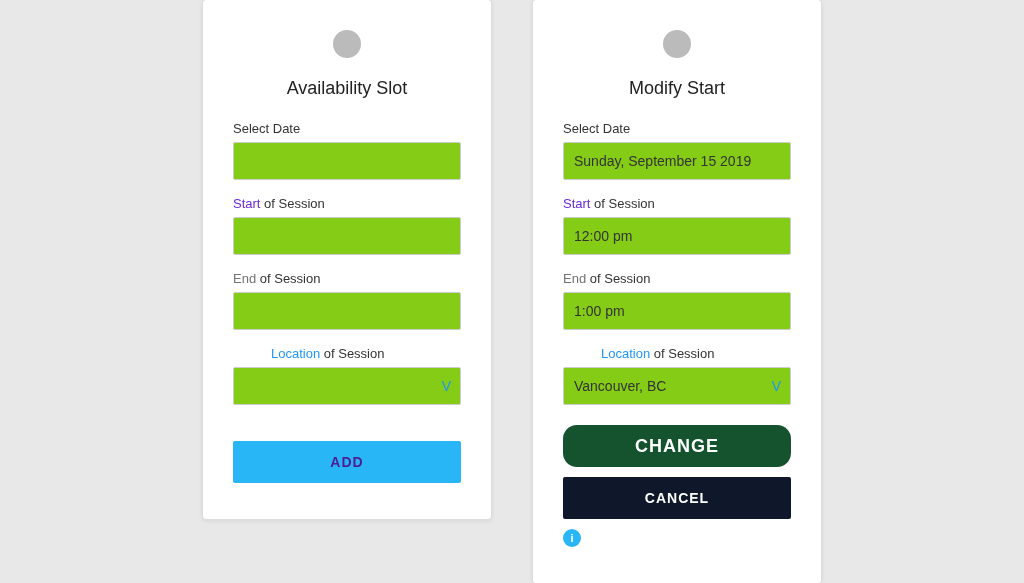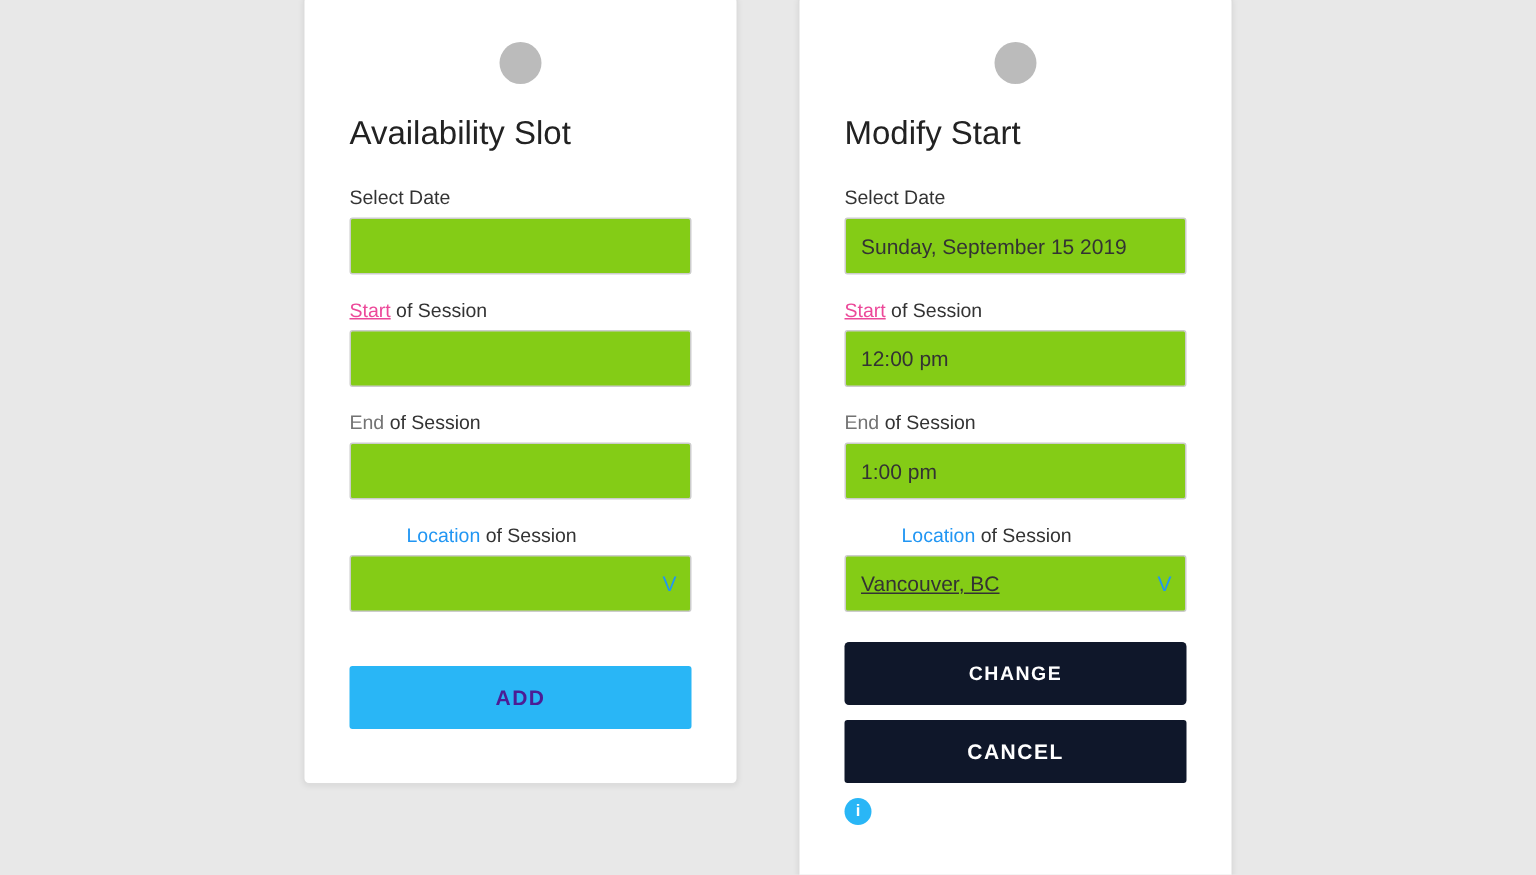--- a/index.html
+++ b/index.html
@@ -35,40 +35,40 @@
 
     .card-handle {
       width: 28px;
       height: 28px;
       background: #bbb;
       border-radius: 50%;
       margin: 0 auto 20px auto;
     }
 
     .card-title {
-      font-size: 22px;
+      font-size: 18px;
       font-weight: 400;
       color: #222;
       margin-bottom: 22px;
+      text-align: center;
     }
 
     .field-group {
       margin-bottom: 16px;
     }
 
     .field-label {
       font-size: 13px;
       color: #333;
       margin-bottom: 6px;
       display: block;
     }
 
     .field-label .highlight-green {
-      color: #ec4899;
-      text-decoration: underline;
+      color: #6d28d9;
     }
 
     .field-label .highlight-red {
       color: #737373;
     }
 
     .field-label .highlight-blue {
       color: #2196f3;
       margin-left: 38px;
     }
@@ -85,21 +85,20 @@
       outline: none;
     }
 
     .select-wrapper {
       position: relative;
     }
 
     .select-wrapper .field-input {
       padding-right: 30px;
       appearance: none;
-      text-decoration: underline;
       -webkit-appearance: none;
     }
 
     .select-chevron {
       position: absolute;
       right: 10px;
       top: 50%;
       transform: translateY(-50%);
       color: #2196f3;
       font-size: 14px;
@@ -116,25 +115,25 @@
       font-size: 14px;
       font-weight: 600;
       letter-spacing: 1px;
       cursor: pointer;
       margin-top: 20px;
     }
 
     .btn-change {
       width: 100%;
       height: 42px;
-      background: #0f172a;
+      background: #14532d;
       color: #fff;
       border: none;
-      border-radius: 3px;
-      font-size: 13px;
+      border-radius: 14px;
+      font-size: 18px;
       font-weight: 600;
       letter-spacing: 1px;
       cursor: pointer;
       margin-bottom: 10px;
     }
 
     .btn-cancel {
       width: 100%;
       height: 42px;
       background: #0f172a;

